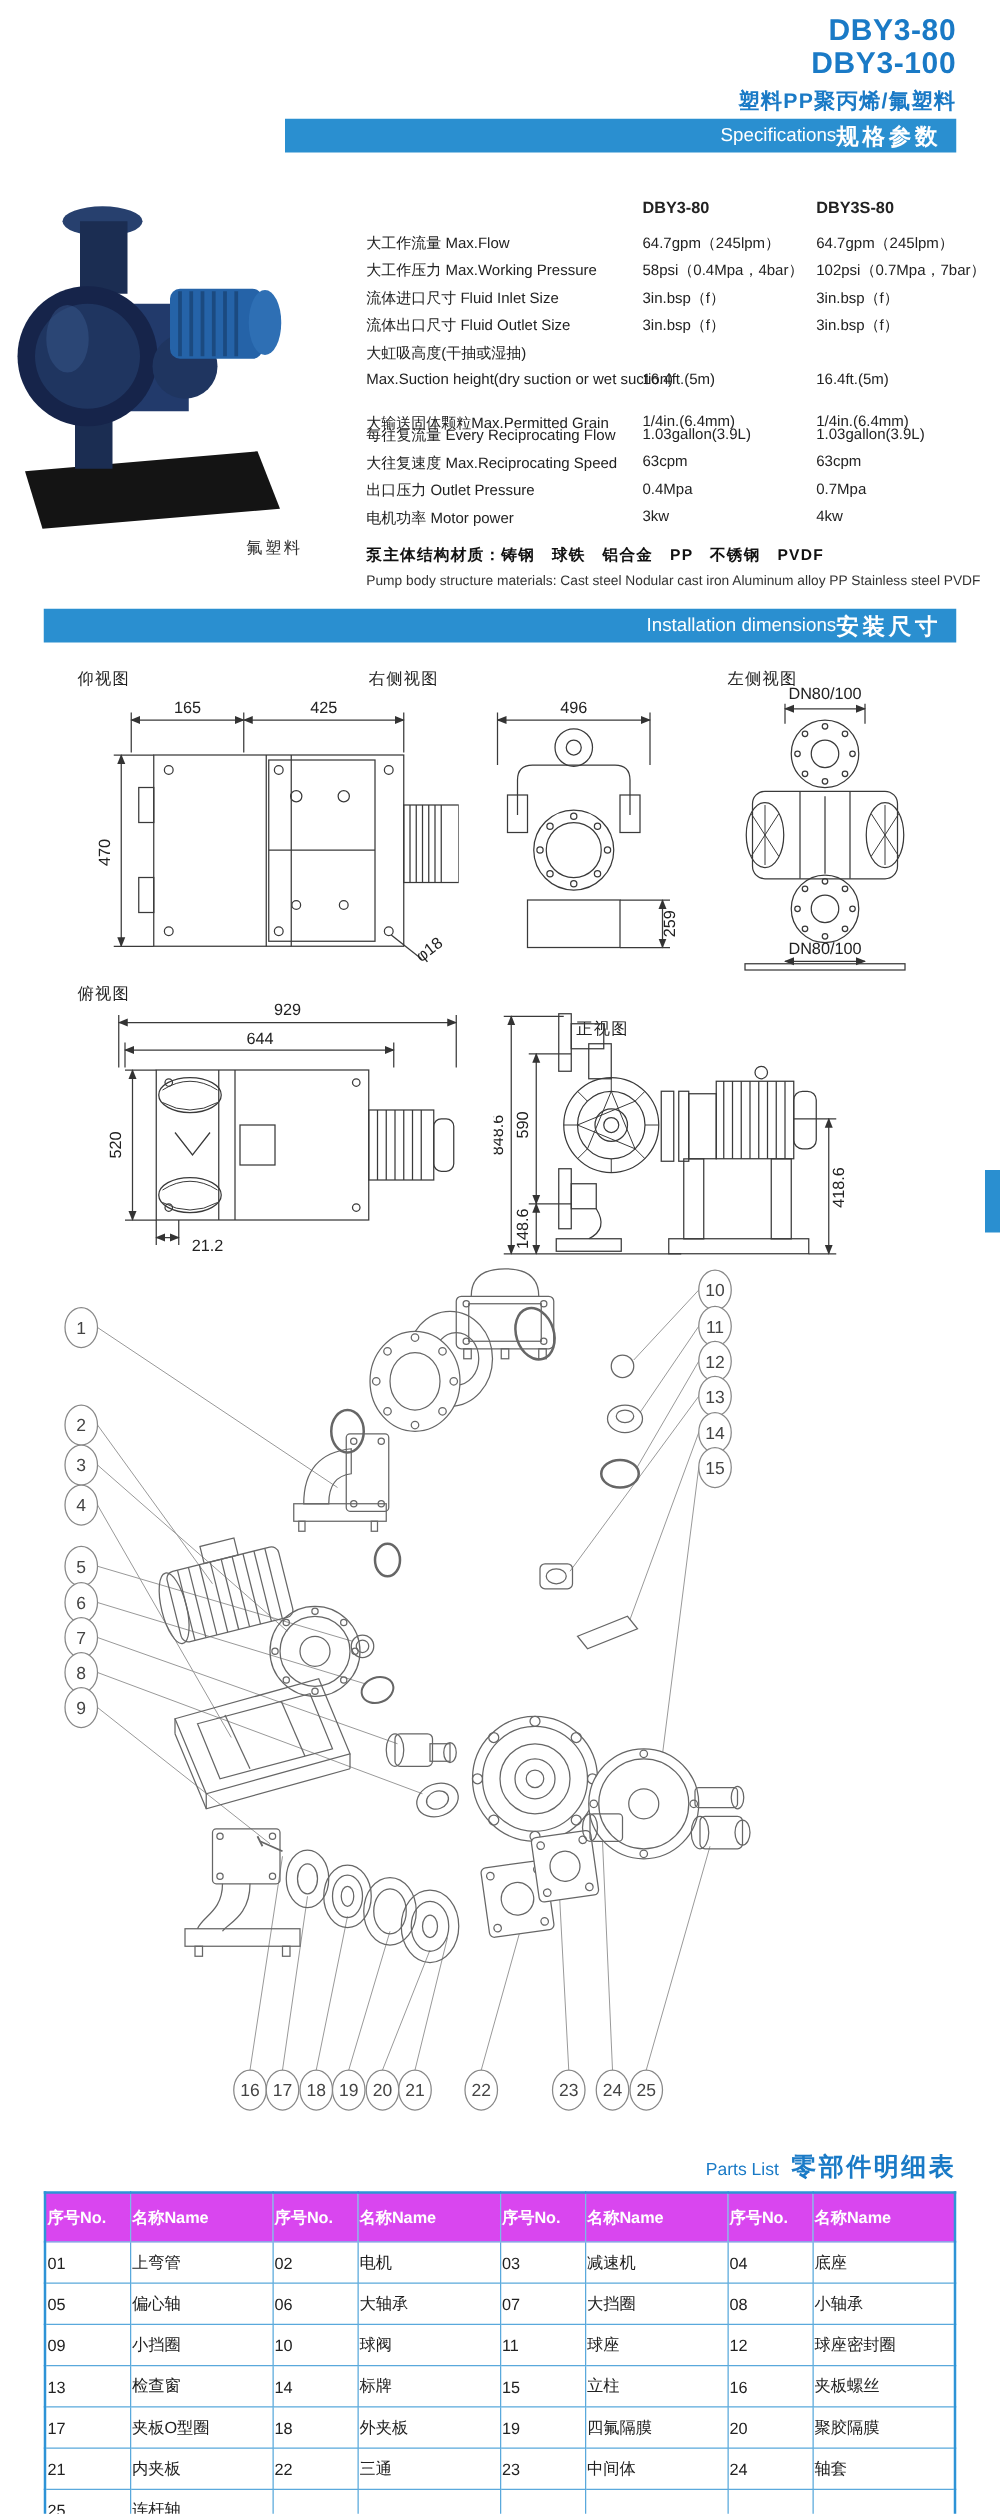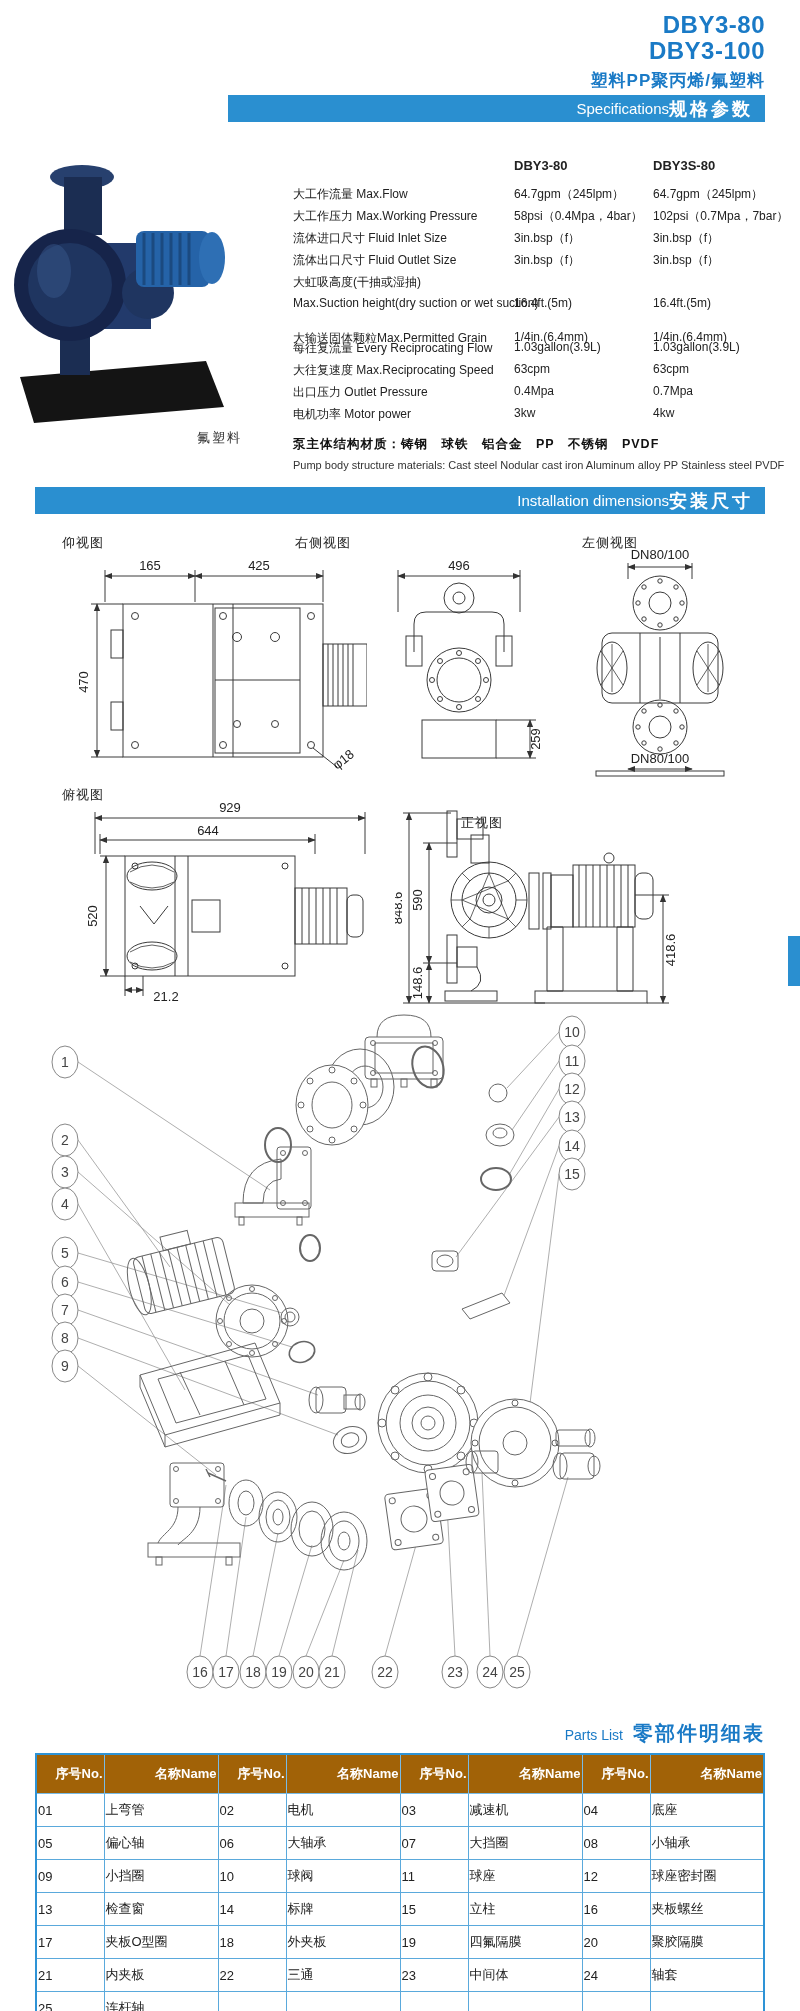--- a/index.html
+++ b/index.html
@@ -38,22 +38,22 @@
   .dimtxt { font-size:13px; fill:#222; }
 
   .side-tab { left:788px; top:936px; width:12px; height:50px; background:#2a8fd0; }
 
   
   .parts-title { top:1720px; right:35px; color:#1a7ac6; white-space:nowrap; }
   .parts-title .en { font-size:14px; margin-right:10px; }
   .parts-title .cn { font-size:20px; font-weight:bold; letter-spacing:2px; }
   table.parts { position:absolute; left:35px; top:1753px; width:730px;
     border-collapse:collapse; table-layout:fixed; border:2px solid #2e93d6; }
-  table.parts th { background:#a16207; color:#fff; font-size:13px; font-weight:bold;
-    height:36px; border:1px solid #79bbe6; text-align:right; }
+  table.parts th { background:#d946ef; color:#fff; font-size:13px; font-weight:bold;
+    height:36px; border:1px solid #79bbe6; text-align:left; }
   table.parts td { background:#fff; color:#222; font-size:13px; height:30px;
     border:1px solid #5aa9dc; text-align:left; }
 </style>
 </head>
 <body>
 
 <div class="abs title-block">
   <div class="m">DBY3-80</div>
   <div class="m">DBY3-100</div>
   <div class="sub">塑料PP聚丙烯/氟塑料</div>

